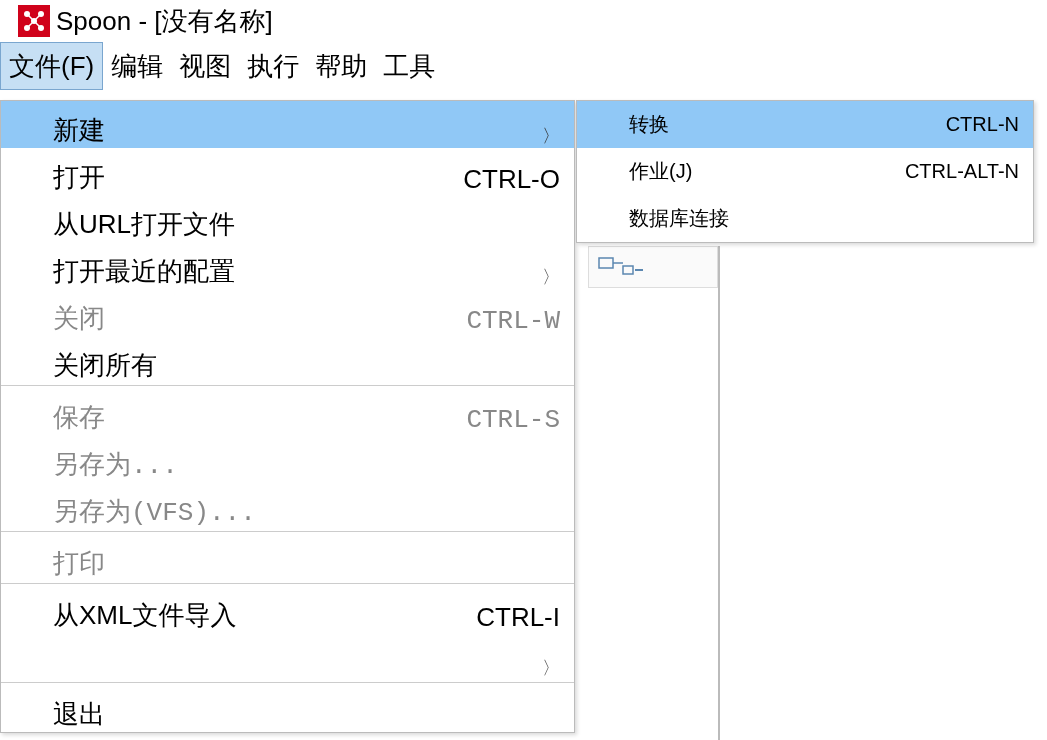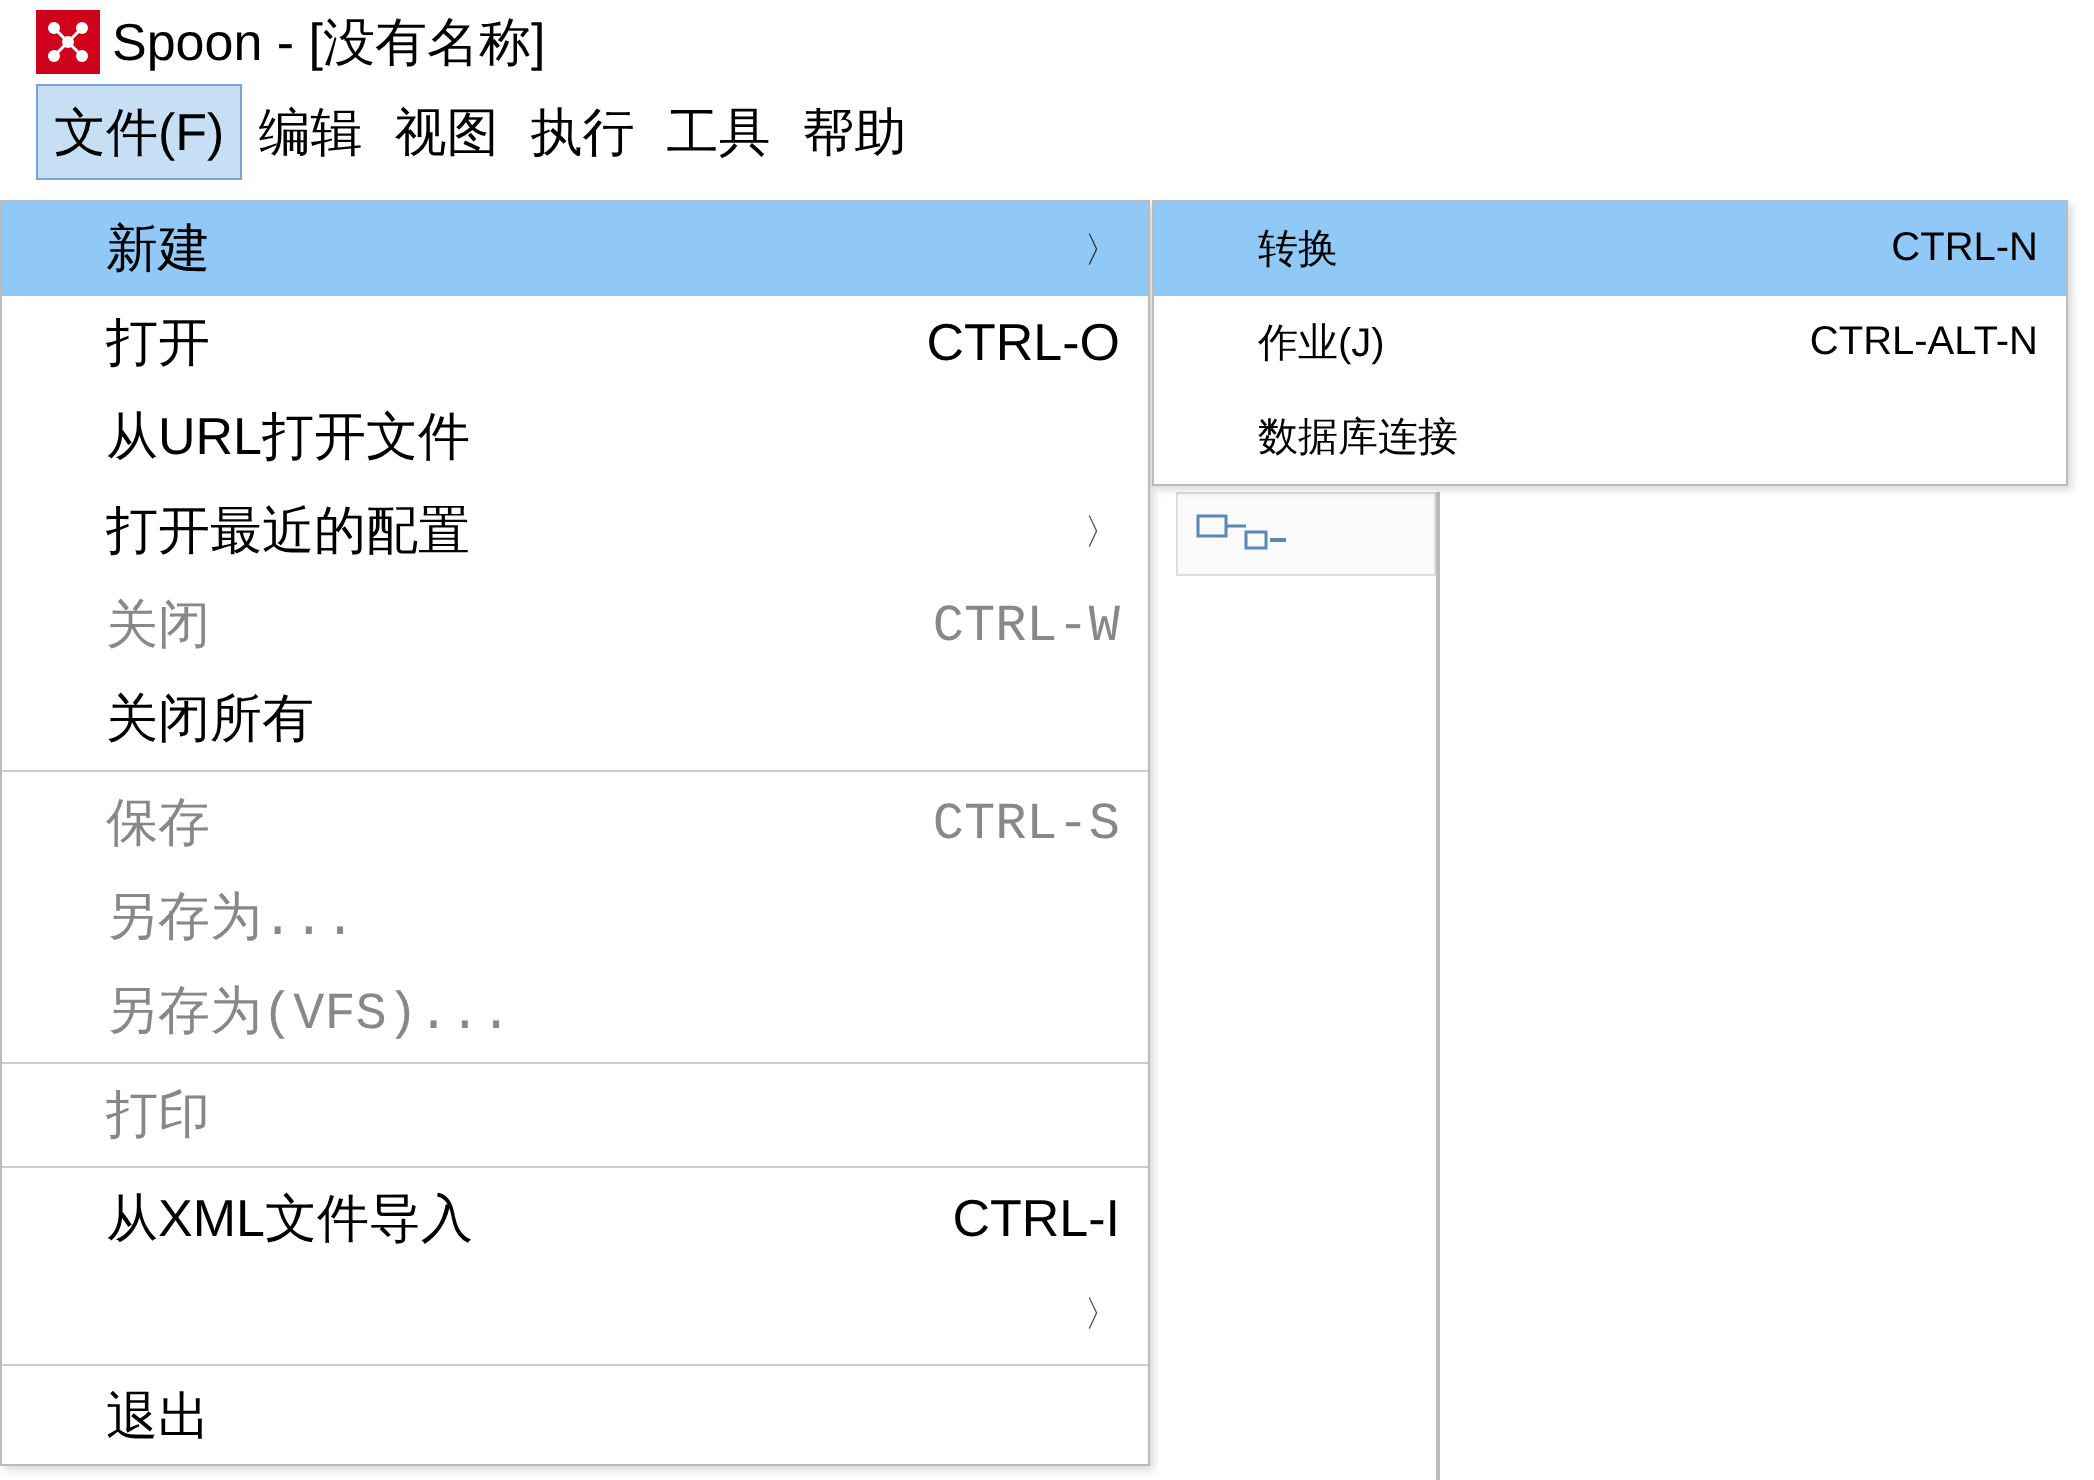--- a/index.html
+++ b/index.html
@@ -38,21 +38,21 @@
     }
     .titlebar-text {
       font-size: 26px;
       color: #000;
     }
     .menubar {
       display: flex;
       height: 48px;
       background: #fff;
       align-items: stretch;
-      padding-left: 18px;
+      padding-left: 0;
     }
     .menu-item {
       padding: 6px 8px;
       font-size: 26px;
       color: #000;
       display: flex;
       align-items: center;
       cursor: default;
     }
     .menu-item.active {
@@ -63,21 +63,21 @@
       position: absolute;
       top: 100px;
       left: 0;
       width: 575px;
       background: #fff;
       border: 1px solid #bbb;
       box-shadow: 2px 2px 4px rgba(0,0,0,0.15);
     }
     .dropdown-item {
       display: flex;
-      align-items: center;
+      align-items: flex-end;
       height: 47px;
       padding: 0 14px 0 52px;
       font-size: 26px;
       color: #000;
       cursor: default;
       position: relative;
     }
     .dropdown-item.highlighted {
       background: #90c8f6;
     }
@@ -179,22 +179,22 @@
   <span class="titlebar-text">
     <span>Spoon</span> - <span>[没有名称]</span>
   </span>
 </div>
 
 <div class="menubar">
   <div class="menu-item active">文件(F)</div>
   <div class="menu-item">编辑</div>
   <div class="menu-item">视图</div>
   <div class="menu-item">执行</div>
+  <div class="menu-item">帮助</div>
   <div class="menu-item">工具</div>
-  <div class="menu-item">帮助</div>
 </div>
 
 <div class="bg-panel">
   <svg viewBox="0 0 48 22">
     <rect x="2" y="2" width="14" height="10" fill="none" stroke="#5b87b0" stroke-width="1.5"></rect>
     <line x1="16" y1="7" x2="26" y2="7" stroke="#5b87b0" stroke-width="1.5"></line>
     <rect x="26" y="10" width="10" height="8" fill="none" stroke="#5b87b0" stroke-width="1.5"></rect>
     <line x1="38" y1="14" x2="46" y2="14" stroke="#5b87b0" stroke-width="2"></line>
   </svg>
 </div>

